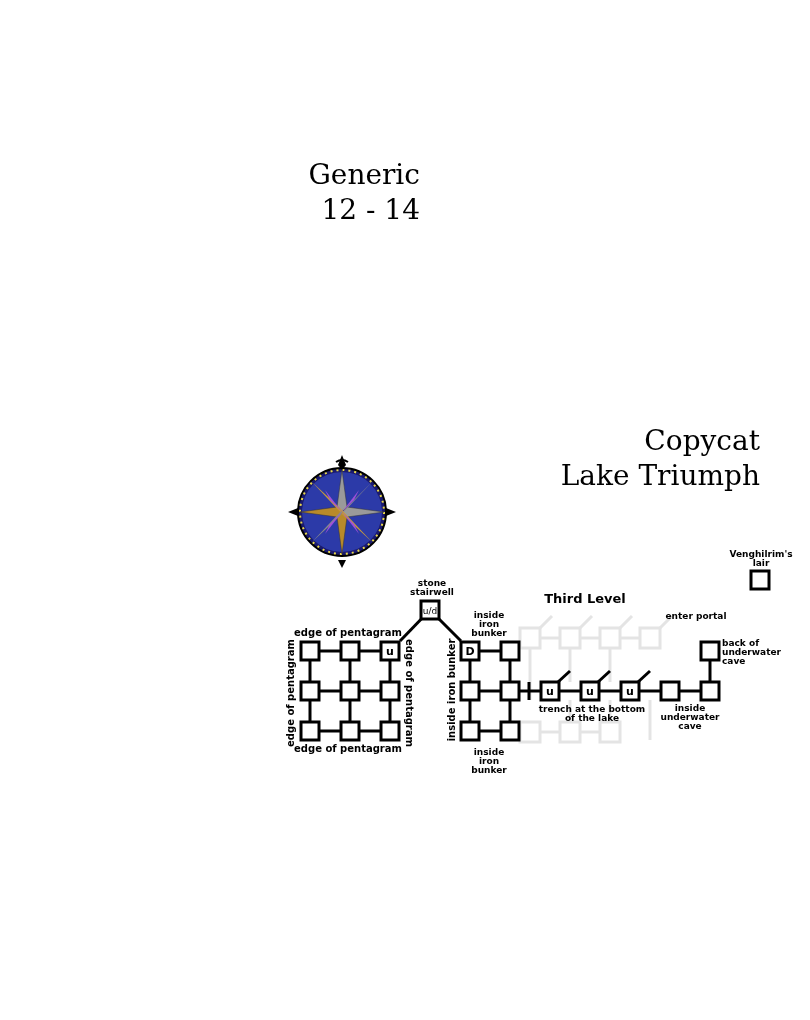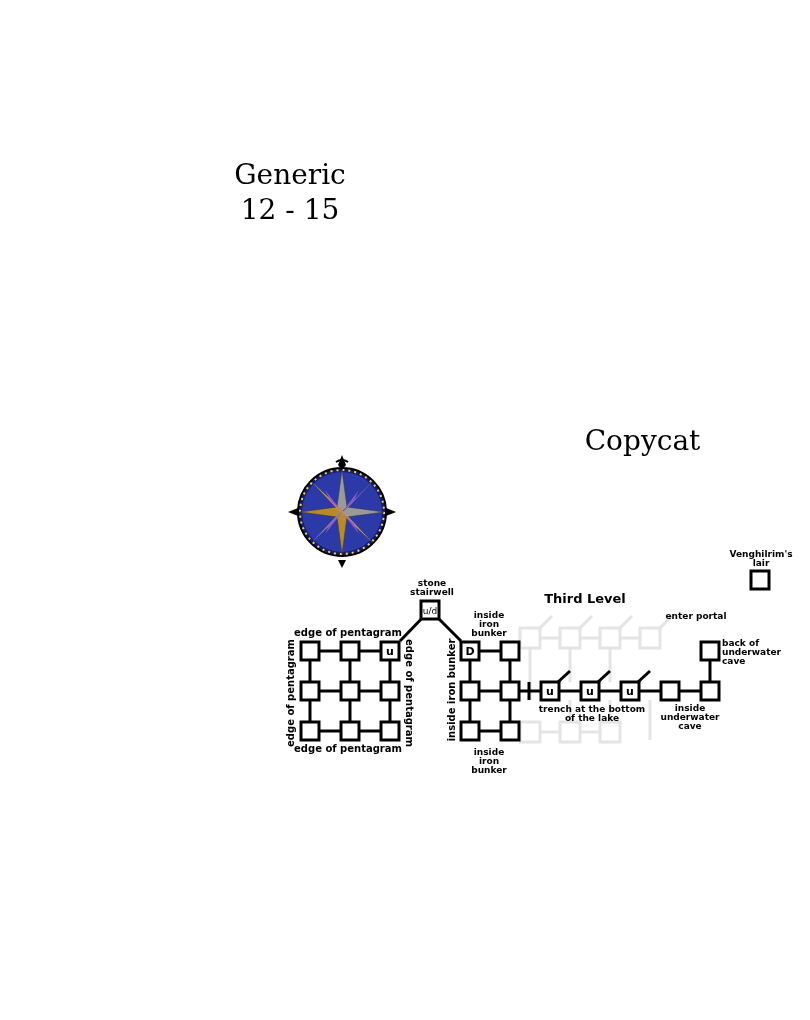--- a/index.html
+++ b/index.html
@@ -1,40 +1,41 @@
 <!DOCTYPE html>
 <html><head>
   <meta charset="utf-8">
   <style>
     html, body { margin: 0; padding: 0; background: #ffffff; }
     body { width: 810px; height: 1020px; position: relative; overflow: hidden; font-family: "DejaVu Serif", serif; }
-    .zone-title { position: absolute; text-align: center; color: #000; font-family: "DejaVu Serif", serif; line-height: 35px; font-size: 28px; }
+    .zone-title { position: absolute; text-align: right; color: #000; font-family: "DejaVu Serif", serif; line-height: 35px; font-size: 28px; }
     .zone-title div { white-space: nowrap; }
     #generic-title { left: 160px; top: 157px; width: 260px; }
     #copycat-title { left: 525px; top: 423px; width: 235px; }
     svg { position: absolute; left: 0; top: 0; }
     .lbl { font-family: "DejaVu Sans", sans-serif; font-size: 10px; font-weight: bold; fill: #000; }
     .lbl-sm { font-family: "DejaVu Sans", sans-serif; font-size: 9px; font-weight: bold; fill: #000; }
     .lvl { font-family: "DejaVu Sans", sans-serif; font-size: 13px; font-weight: bold; fill: #000; }
     .room { fill: #fff; stroke: #000; stroke-width: 3; }
     .link { stroke: #000; stroke-width: 3; }
     .ghost { fill: none; stroke: #e4e4e4; stroke-width: 3; }
     .ghost-line { stroke: #e4e4e4; stroke-width: 3; }
     .rlabel { font-family: "DejaVu Sans", sans-serif; font-size: 11px; font-weight: bold; fill: #000; }
   </style>
 </head>
 <body>
 
 <div id="generic-title" class="zone-title">
   <div>Generic</div>
-  <div>12 - 15</div>
+  <div>12 - 14</div>
 </div>
 
 <div id="copycat-title" class="zone-title">
   <div>Copycat</div>
+  <div>Lake Triumph</div>
 </div>
 
 <svg width="810" height="1020" viewBox="0 0 810 1020">
 
   <g>
     <circle cx="342" cy="512" r="44" fill="#1a1a6e" stroke="#000" stroke-width="2"></circle>
     <circle cx="342" cy="512" r="40" fill="#2c3aa8"></circle>
     <circle cx="342" cy="512" r="42" fill="none" stroke="#e8d84a" stroke-width="2" stroke-dasharray="2 4"></circle>
     <path d="M342 470 L347 507 L342 512 L337 507 Z" fill="#9a9a9a" stroke="#333" stroke-width="0.5"></path>
     <path d="M342 554 L347 517 L342 512 L337 517 Z" fill="#b88a2a" stroke="#333" stroke-width="0.5"></path>

